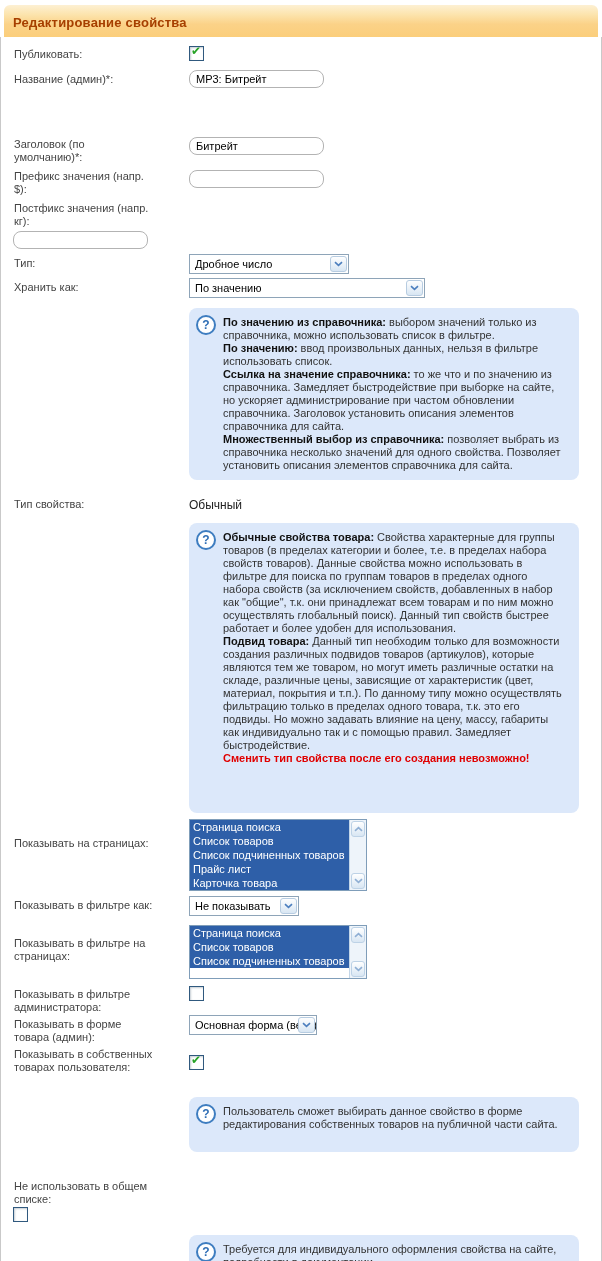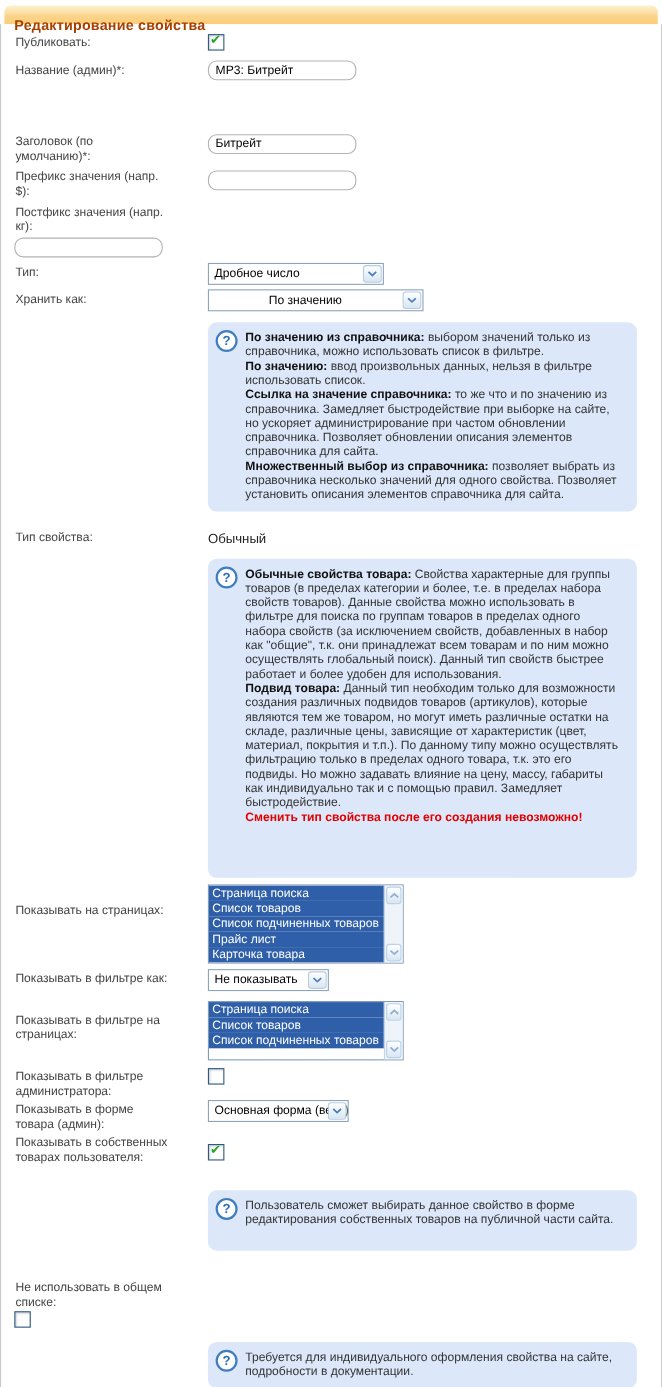--- a/index.html
+++ b/index.html
@@ -3,21 +3,21 @@
 <meta charset="utf-8">
 <style>
   html,body{margin:0;padding:0;}
   body{
     width:602px;height:1261px;overflow:hidden;background:#fff;
     font-family:"Liberation Sans","DejaVu Sans",sans-serif;
     -webkit-font-smoothing:antialiased;
   }
   
   .header{
-    margin:5px 4px 0;height:17px;border-radius:6px 6px 0 0;
+    margin:5px 4px 0;height:32px;border-radius:6px 6px 0 0;
     background:linear-gradient(180deg,#fdf0d3 0%,#fce4ad 30%,#fbd288 60%,#fbce7b 100%);
   }
   .header .title{
     display:inline-block;padding:10px 0 0 9px;
     font-size:13px;font-weight:bold;color:#a63f00;letter-spacing:.2px;
   }
   
   .frame{
     margin:0;border:1px solid #c9c9c9;border-top:none;
     box-sizing:border-box;min-height:1224px;
@@ -41,21 +41,21 @@
     position:relative;height:20px;box-sizing:border-box;background:#fff;
     border:1px solid #8ea4b8;font-size:11px;line-height:18px;color:#000;
     padding:0 24px 0 5px;white-space:nowrap;overflow:hidden;
   }
   .sel-btn{
     position:absolute;top:1px;right:1px;width:17px;height:16px;box-sizing:border-box;
     border:1px solid #b7cce1;border-radius:3px;
     background:linear-gradient(#fefefe,#d8e6f3);
     display:flex;align-items:center;justify-content:center;
   }
-  .w160{width:160px;} .w234{width:196px;text-align:center;} .w110{width:110px;} .w150{width:128px;text-align:center;}
+  .w160{width:160px;} .w234{width:236px;} .w110{width:110px;} .w150{width:128px;text-align:center;}
   
   .checkbox{
     width:13px;height:13px;border:1px solid #30597e;background:#fff;position:relative;
     box-shadow:inset 1px 1px 2px rgba(90,110,130,.35);margin-top:1px;
   }
   .checkbox .tick{display:none;position:absolute;left:1px;top:-3px;font-size:12px;color:#26a226;}
   .checkbox.checked .tick{display:block;}
   
   .listbox{display:flex;border:1px solid #7f9db9;background:#fff;box-sizing:border-box;}
   .opts{flex:1;overflow:hidden;}
@@ -149,21 +149,21 @@
           </svg>
       </span>
     </div>
   </div>
 
   <div class="help" style="min-height:170px;margin-bottom:15px;">
     <span class="qicon">?</span>
     <div>
         <div class="hl"><b>По значению из справочника:</b><span>выбором значений только из справочника, можно использовать список в фильтре.</span></div>
         <div class="hl"><b>По значению:</b><span>ввод произвольных данных, нельзя в фильтре использовать список.</span></div>
-        <div class="hl"><b>Ссылка на значение справочника:</b><span>то же что и по значению из справочника. Замедляет быстродействие при выборке на сайте, но ускоряет администрирование при частом обновлении справочника. Позволяет обновлении описания элементов справочника для сайта.</span></div>
+        <div class="hl"><b>Ссылка на значение справочника:</b><span>то же что и по значению из справочника. Замедляет быстродействие при выборке на сайте, но ускоряет администрирование при частом обновлении справочника. Заголовок установить описания элементов справочника для сайта.</span></div>
         <div class="hl"><b>Множественный выбор из справочника:</b><span>позволяет выбрать из справочника несколько значений для одного свойства. Позволяет установить описания элементов справочника для сайта.</span></div>
       </div>
   </div>
 
   <div class="row" style="min-height:16px;margin-bottom:11px;">
     <div class="flabel">Тип свойства:</div>
     <div class="pvalue">Обычный</div>
   </div>
 
   <div class="help" style="min-height:290px;margin-bottom:6px;">

